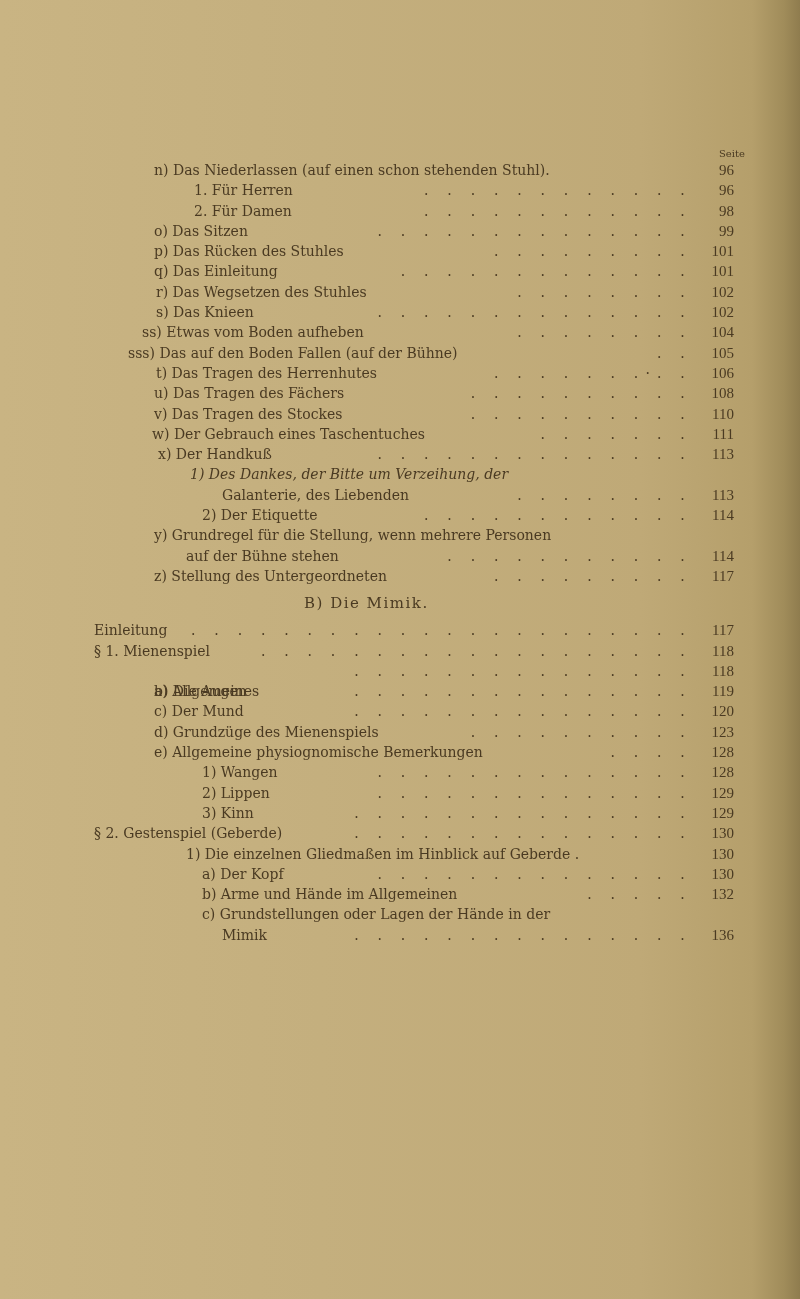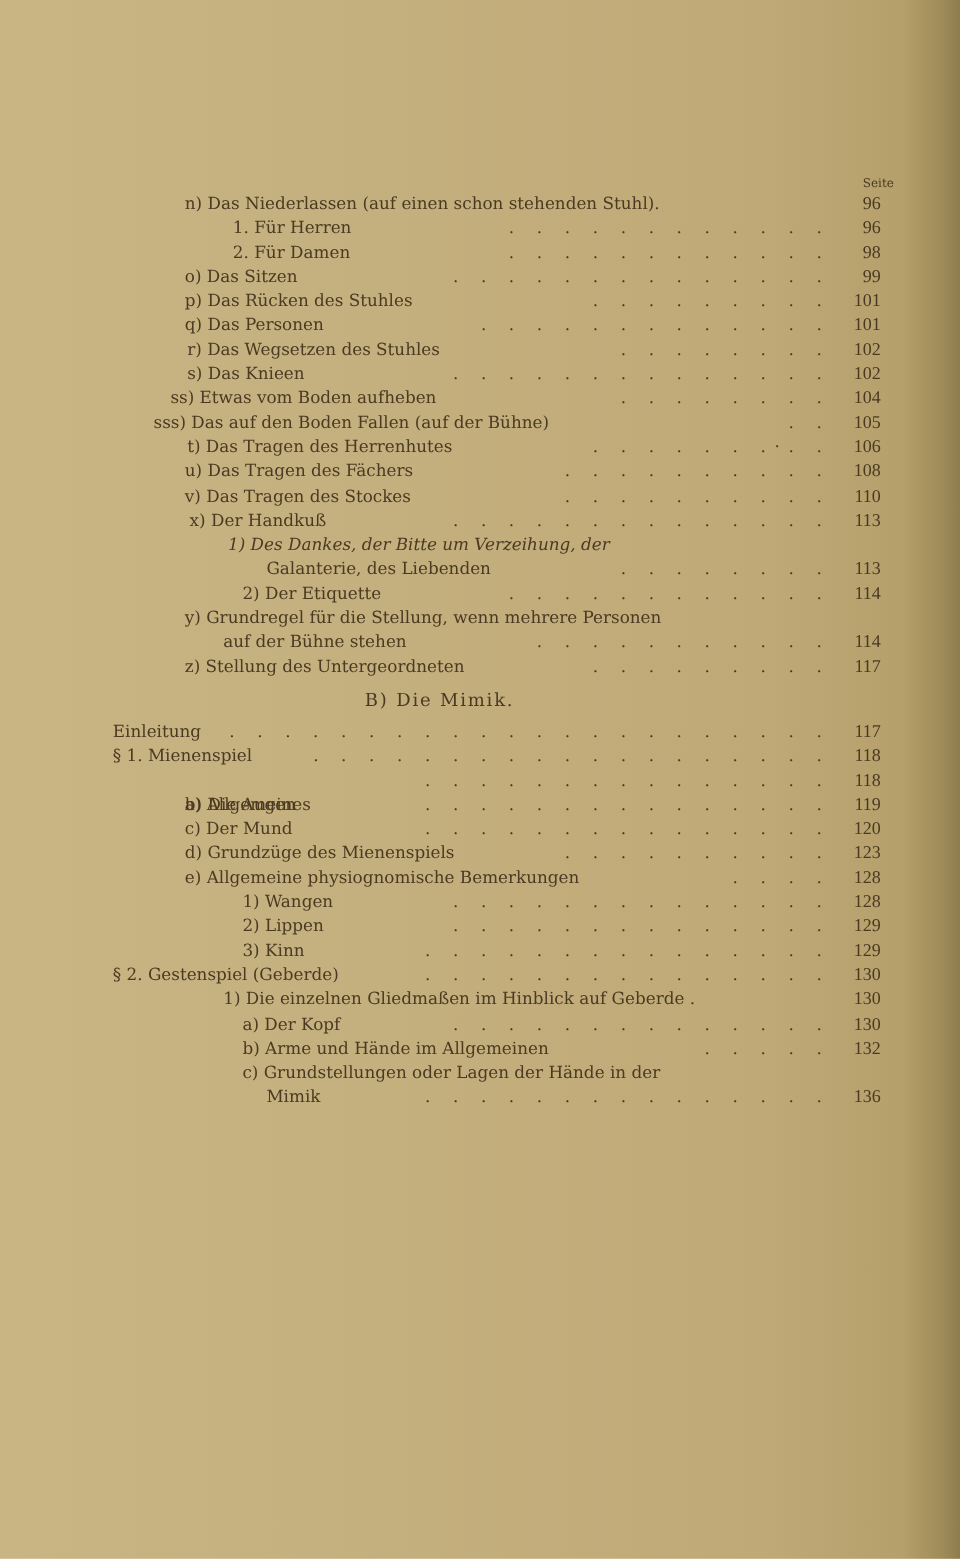--- a/index.html
+++ b/index.html
@@ -49,21 +49,21 @@
         <span class="label" style="left: 60px;">o) Das Sitzen</span>
         <span class="dots">. . . . . . . . . . . . . .</span>
         <span class="page-no">99</span>
       </div>
       <div class="row">
         <span class="label" style="left: 60px;">p) Das Rücken des Stuhles</span>
         <span class="dots">. . . . . . . . .</span>
         <span class="page-no">101</span>
       </div>
       <div class="row">
-        <span class="label" style="left: 60px;">q) Das Personen</span>
+        <span class="label" style="left: 60px;">q) Das Einleitung</span>
         <span class="dots">. . . . . . . . . . . . .</span>
         <span class="page-no">101</span>
       </div>
       <div class="row">
         <span class="label" style="left: 62px;">r) Das Wegsetzen des Stuhles</span>
         <span class="dots">. . . . . . . .</span>
         <span class="page-no">102</span>
       </div>
       <div class="row">
         <span class="label" style="left: 62px;">s) Das Knieen</span>
@@ -89,20 +89,25 @@
         <span class="label" style="left: 60px;">u) Das Tragen des Fächers</span>
         <span class="dots">. . . . . . . . . .</span>
         <span class="page-no">108</span>
       </div>
       <div class="row">
         <span class="label" style="left: 60px;">v) Das Tragen des Stockes</span>
         <span class="dots">. . . . . . . . . .</span>
         <span class="page-no">110</span>
       </div>
       <div class="row">
+        <span class="label" style="left: 58px;">w) Der Gebrauch eines Taschentuches</span>
+        <span class="dots">. . . . . . .</span>
+        <span class="page-no">111</span>
+      </div>
+      <div class="row">
         <span class="label" style="left: 64px;">x) Der Handkuß</span>
         <span class="dots">. . . . . . . . . . . . . .</span>
         <span class="page-no">113</span>
       </div>
       <div class="row">
         <span class="label" style="left: 96px; font-style: italic;">1) Des Dankes, der Bitte um Verzeihung, der</span>
         <span class="dots"></span>
         <span class="page-no"></span>
       </div>
       <div class="row">

